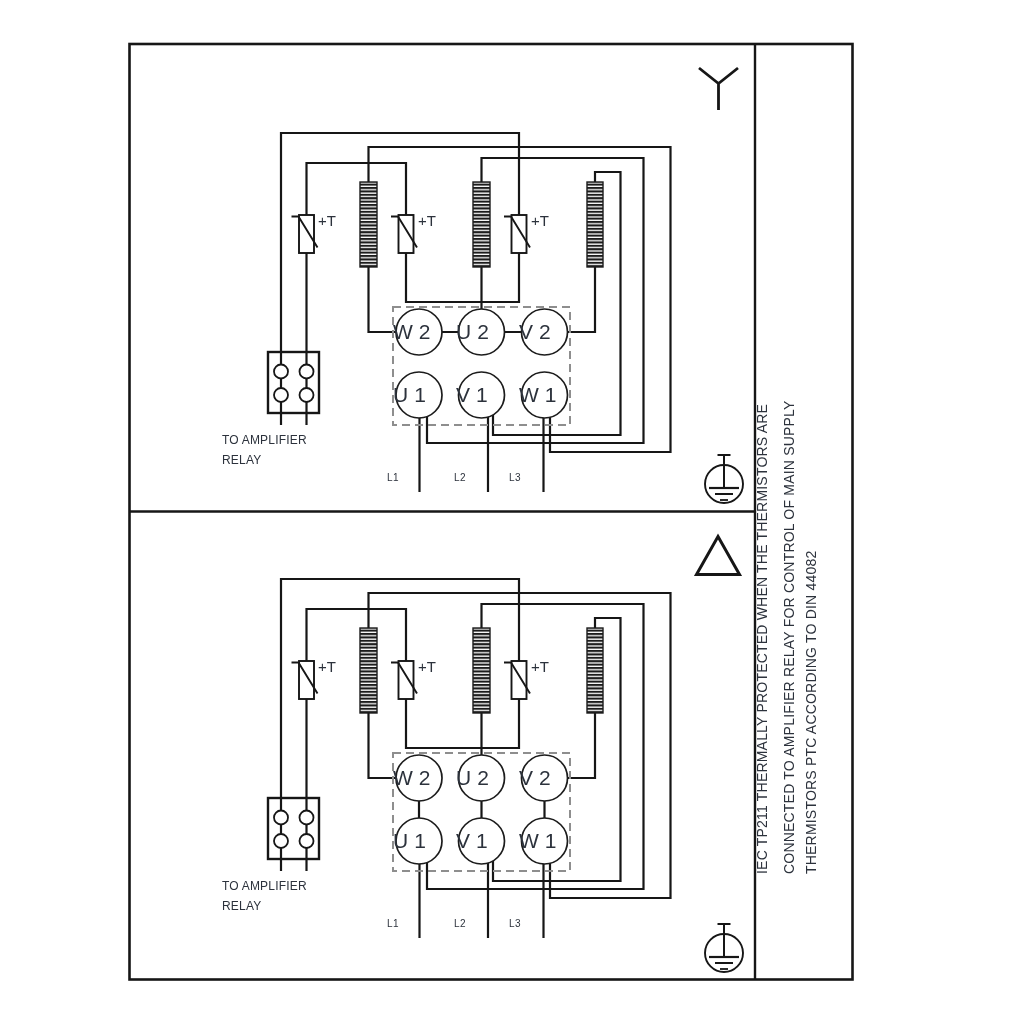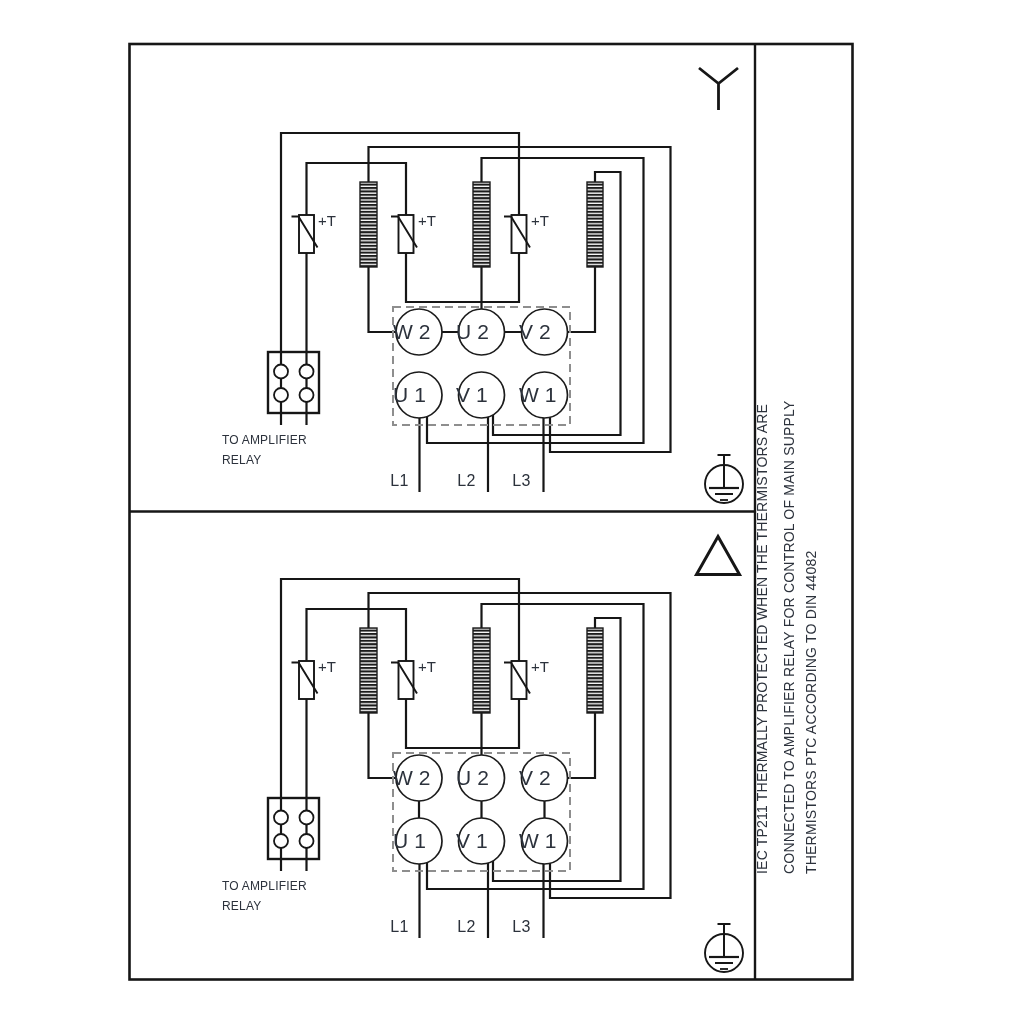--- a/index.html
+++ b/index.html
@@ -9,21 +9,21 @@
   }
   html,body{margin:0;padding:0;background:#ffffff;}
   #stage{position:relative;width:1024px;height:1024px;background:#ffffff;overflow:hidden;
          font-family:"Liberation Sans", sans-serif;}
   #stage svg{position:absolute;left:0;top:0;}
   .lbl{position:absolute;color:var(--text);white-space:nowrap;}
   .term{width:64px;height:28px;line-height:28px;text-align:left;
         font-size:21px;letter-spacing:6px;text-indent:6px;}
   .pt{font-size:15px;}
   .cap{font-size:12px;letter-spacing:.2px;}
-  .ll{width:32px;text-align:right;font-size:16px;letter-spacing:.5px;}
+  .ll{width:32px;text-align:center;font-size:10px;letter-spacing:.5px;}
   .vnote{transform-origin:0 100%;transform:rotate(-90deg);
          font-size:14px;letter-spacing:.2px;line-height:19px;height:19px;}
 </style>
 </head>
 <body>
 
 <div id="stage">
 
   <svg width="1024" height="1024" viewBox="0 0 1024 1024">
     <defs>

